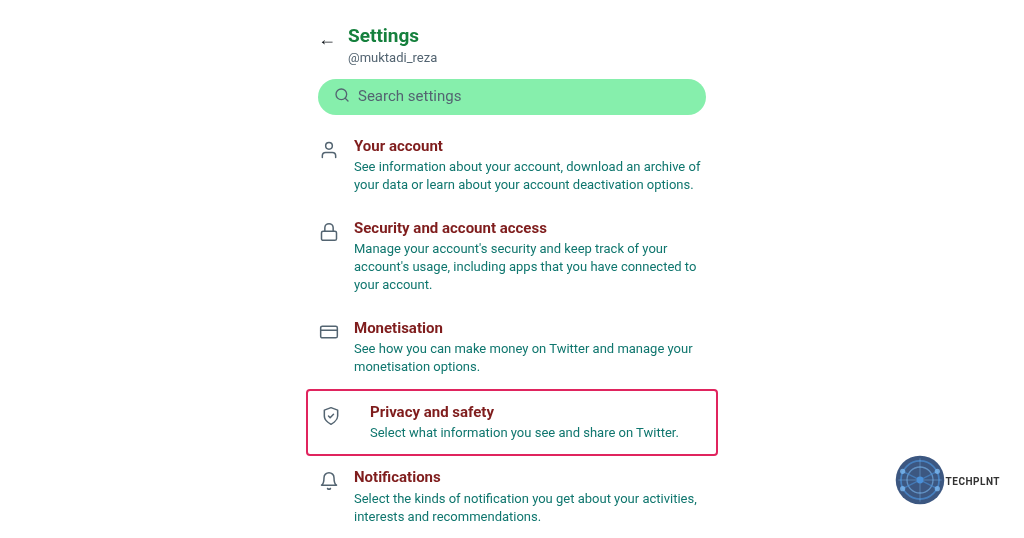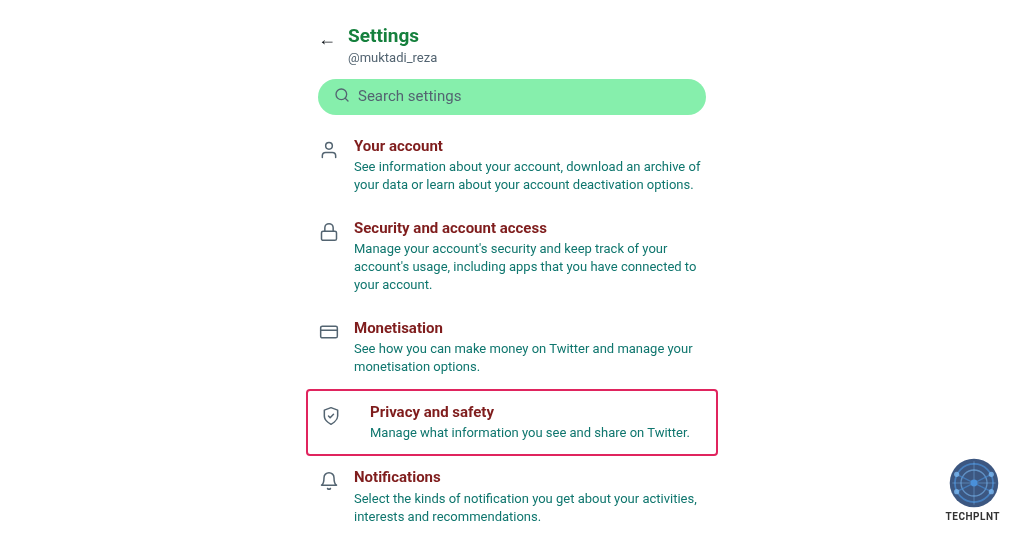--- a/index.html
+++ b/index.html
@@ -137,25 +137,25 @@
 
     .item-desc {
       font-size: 13px;
       color: #0f766e;
       line-height: 1.4;
     }
 
     
     .watermark {
       position: absolute;
-      bottom: 16px;
+      bottom: 32px;
       right: 24px;
       display: flex;
-      flex-direction: column;
-      align-items: flex-end;
+      flex-direction: row;
+      align-items: center;
     }
 
     .watermark-logo {
       width: 52px;
       height: 52px;
     }
 
     .watermark-text {
       font-size: 10px;
       font-weight: 700;
@@ -229,21 +229,21 @@
         </li>
         <li class="settings-item highlighted">
           <div class="item-icon">
             <svg width="20" height="20" viewBox="0 0 24 24" fill="none" stroke="currentColor" stroke-width="1.8" stroke-linecap="round" stroke-linejoin="round">
               <path d="M12 22s8-4 8-10V5l-8-3-8 3v7c0 6 8 10 8 10z"></path>
               <polyline points="9 12 11 14 15 10"></polyline>
             </svg>
           </div>
           <div class="item-content">
             <div class="item-title">Privacy and safety</div>
-            <div class="item-desc">Manage what information you see and share on Twitter.</div>
+            <div class="item-desc">Select what information you see and share on Twitter.</div>
           </div>
         </li>
         <li class="settings-item">
           <div class="item-icon">
             <svg width="20" height="20" viewBox="0 0 24 24" fill="none" stroke="currentColor" stroke-width="1.8" stroke-linecap="round" stroke-linejoin="round">
               <path d="M18 8A6 6 0 0 0 6 8c0 7-3 9-3 9h18s-3-2-3-9"></path>
               <path d="M13.73 21a2 2 0 0 1-3.46 0"></path>
             </svg>
           </div>
           <div class="item-content">

